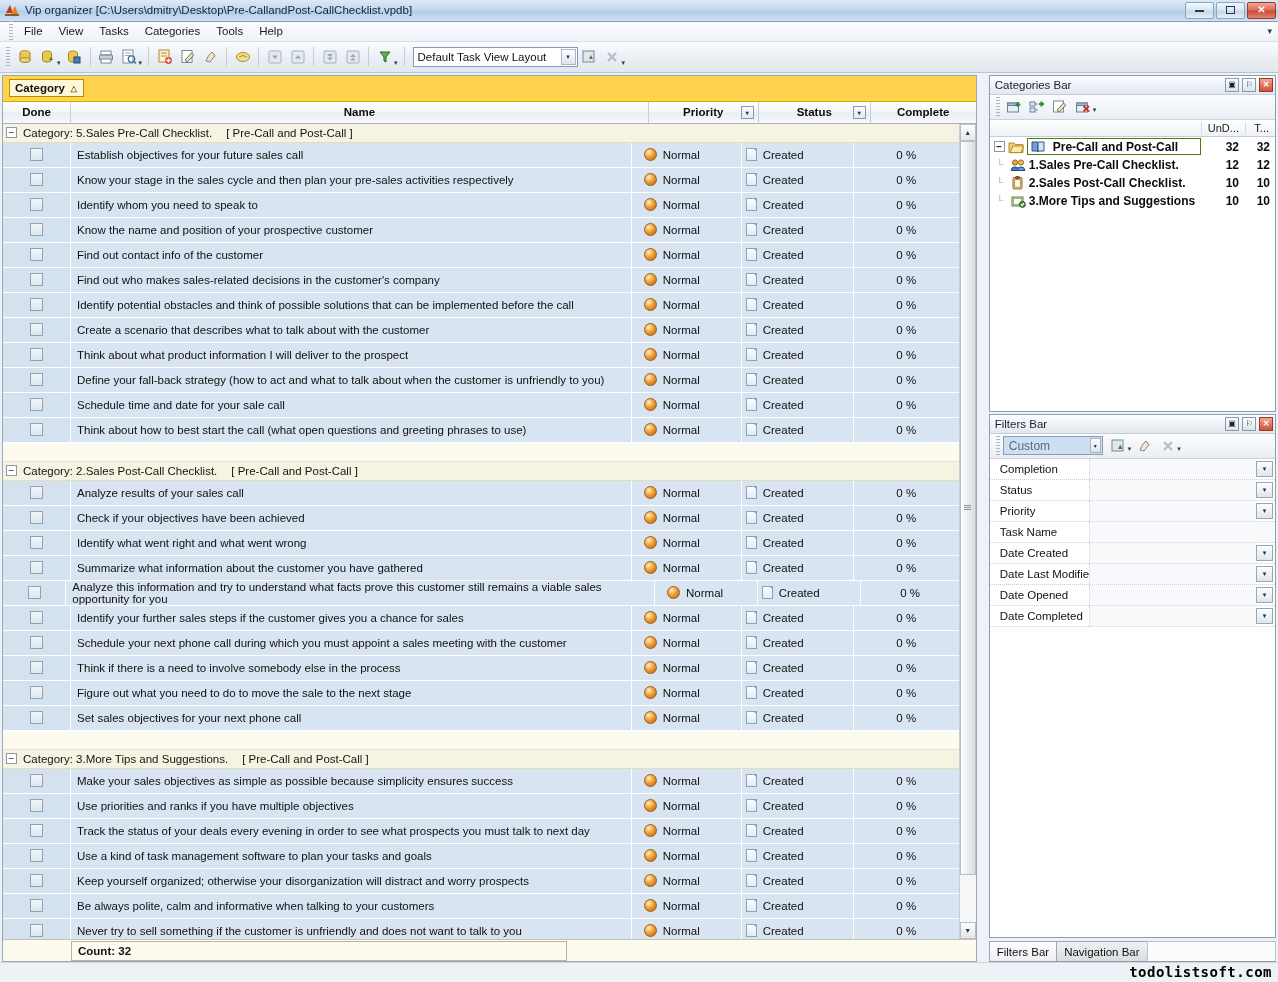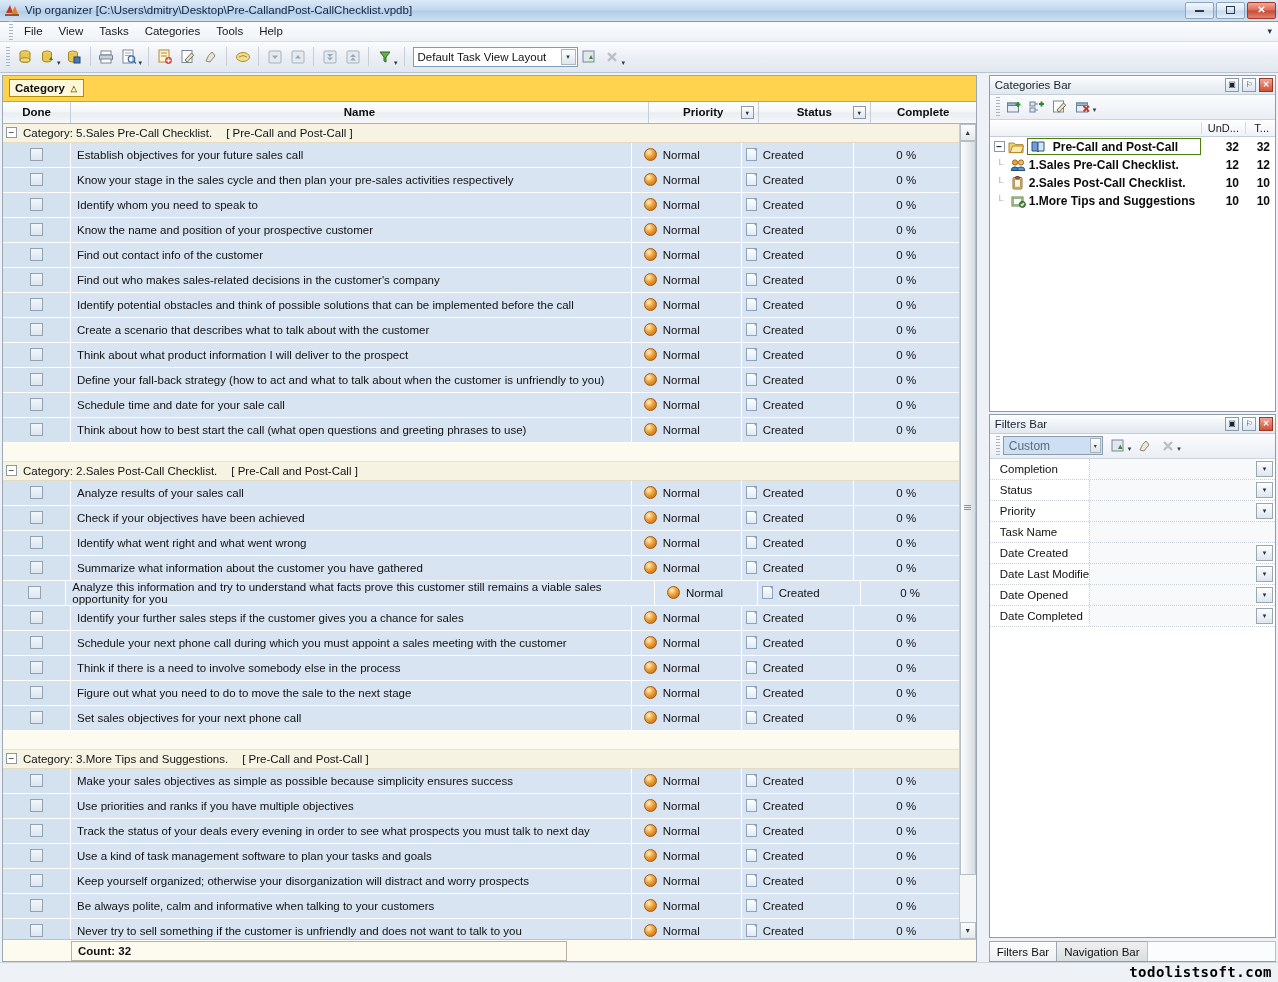--- a/index.html
+++ b/index.html
@@ -1350,21 +1350,21 @@
               <span class="tot">10</span>
             </div>
             <div class="cat-row">
               <span class="tree-ind">└</span>
               <span class="ic"><svg width="16" height="14" viewBox="0 0 16 14">
                   <rect x="2" y="3" width="11" height="9" fill="#d8e9c8" stroke="#56833c"></rect>
                   <rect x="3.4" y="4.4" width="8.2" height="6.2" fill="#fff" stroke="#8fae7a"></rect>
                   <circle cx="12.4" cy="10.4" r="3" fill="#4f8f3d" stroke="#2f5a24"></circle>
                   <path d="M10.9 10.4 l1.1 1.2 l2 -2.4" stroke="#fff" stroke-width="1.3" fill="none"></path>
                 </svg></span>
-              <span class="lbl">1.More Tips and Suggestions</span>
+              <span class="lbl">3.More Tips and Suggestions</span>
               <span class="und">10</span>
               <span class="tot">10</span>
             </div>
           </div>
       </div>
 
       <div class="dock filters-dock">
         <div class="dock-title">
           <span class="dt-text">Filters Bar</span>
           <span class="dock-btn">▣</span>

